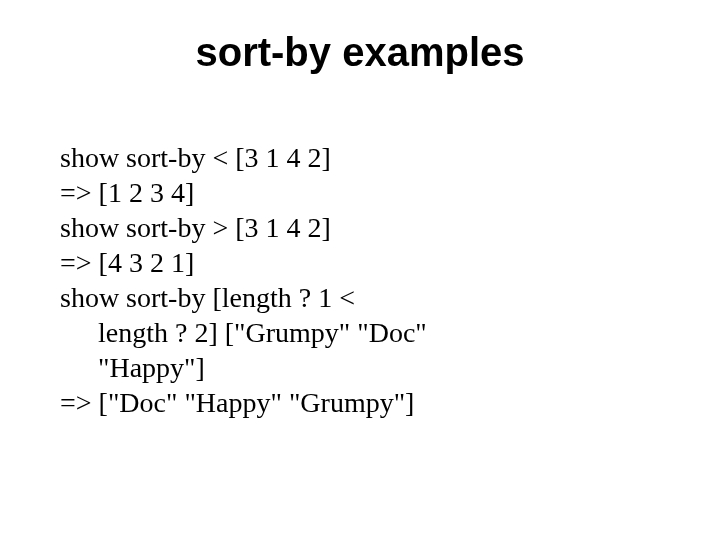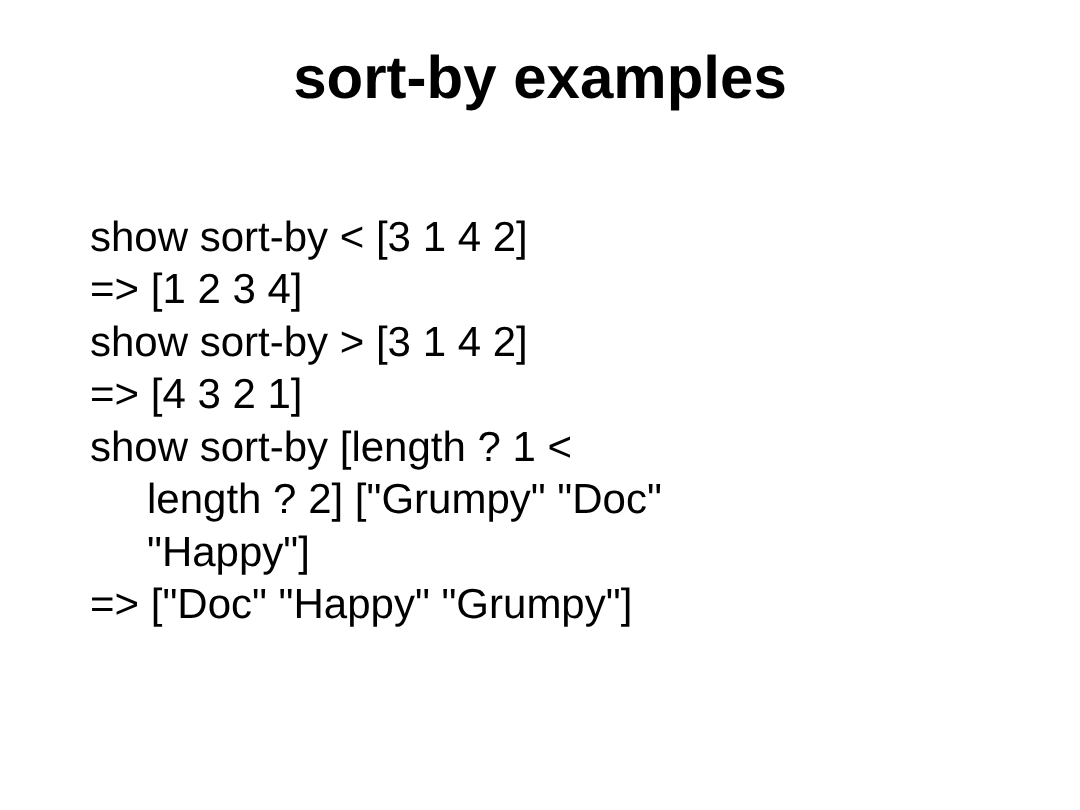--- a/index.html
+++ b/index.html
@@ -18,21 +18,21 @@
     padding: 20px 50px 40px 50px;
   }
   .title {
     font-size: 40px;
     font-weight: bold;
     text-align: center;
     margin: 10px 0 30px 0;
     letter-spacing: 0px;
   }
   .code {
-    font-family: Liberation Sans, sans-serif;
+    font-family: Liberation Serif, serif;
     font-size: 28px;
     line-height: 1.25;
     white-space: pre-wrap;
     padding-left: 10px;
   }
   .indent {
     padding-left: 38px;
   }
 </style>
 </head>

